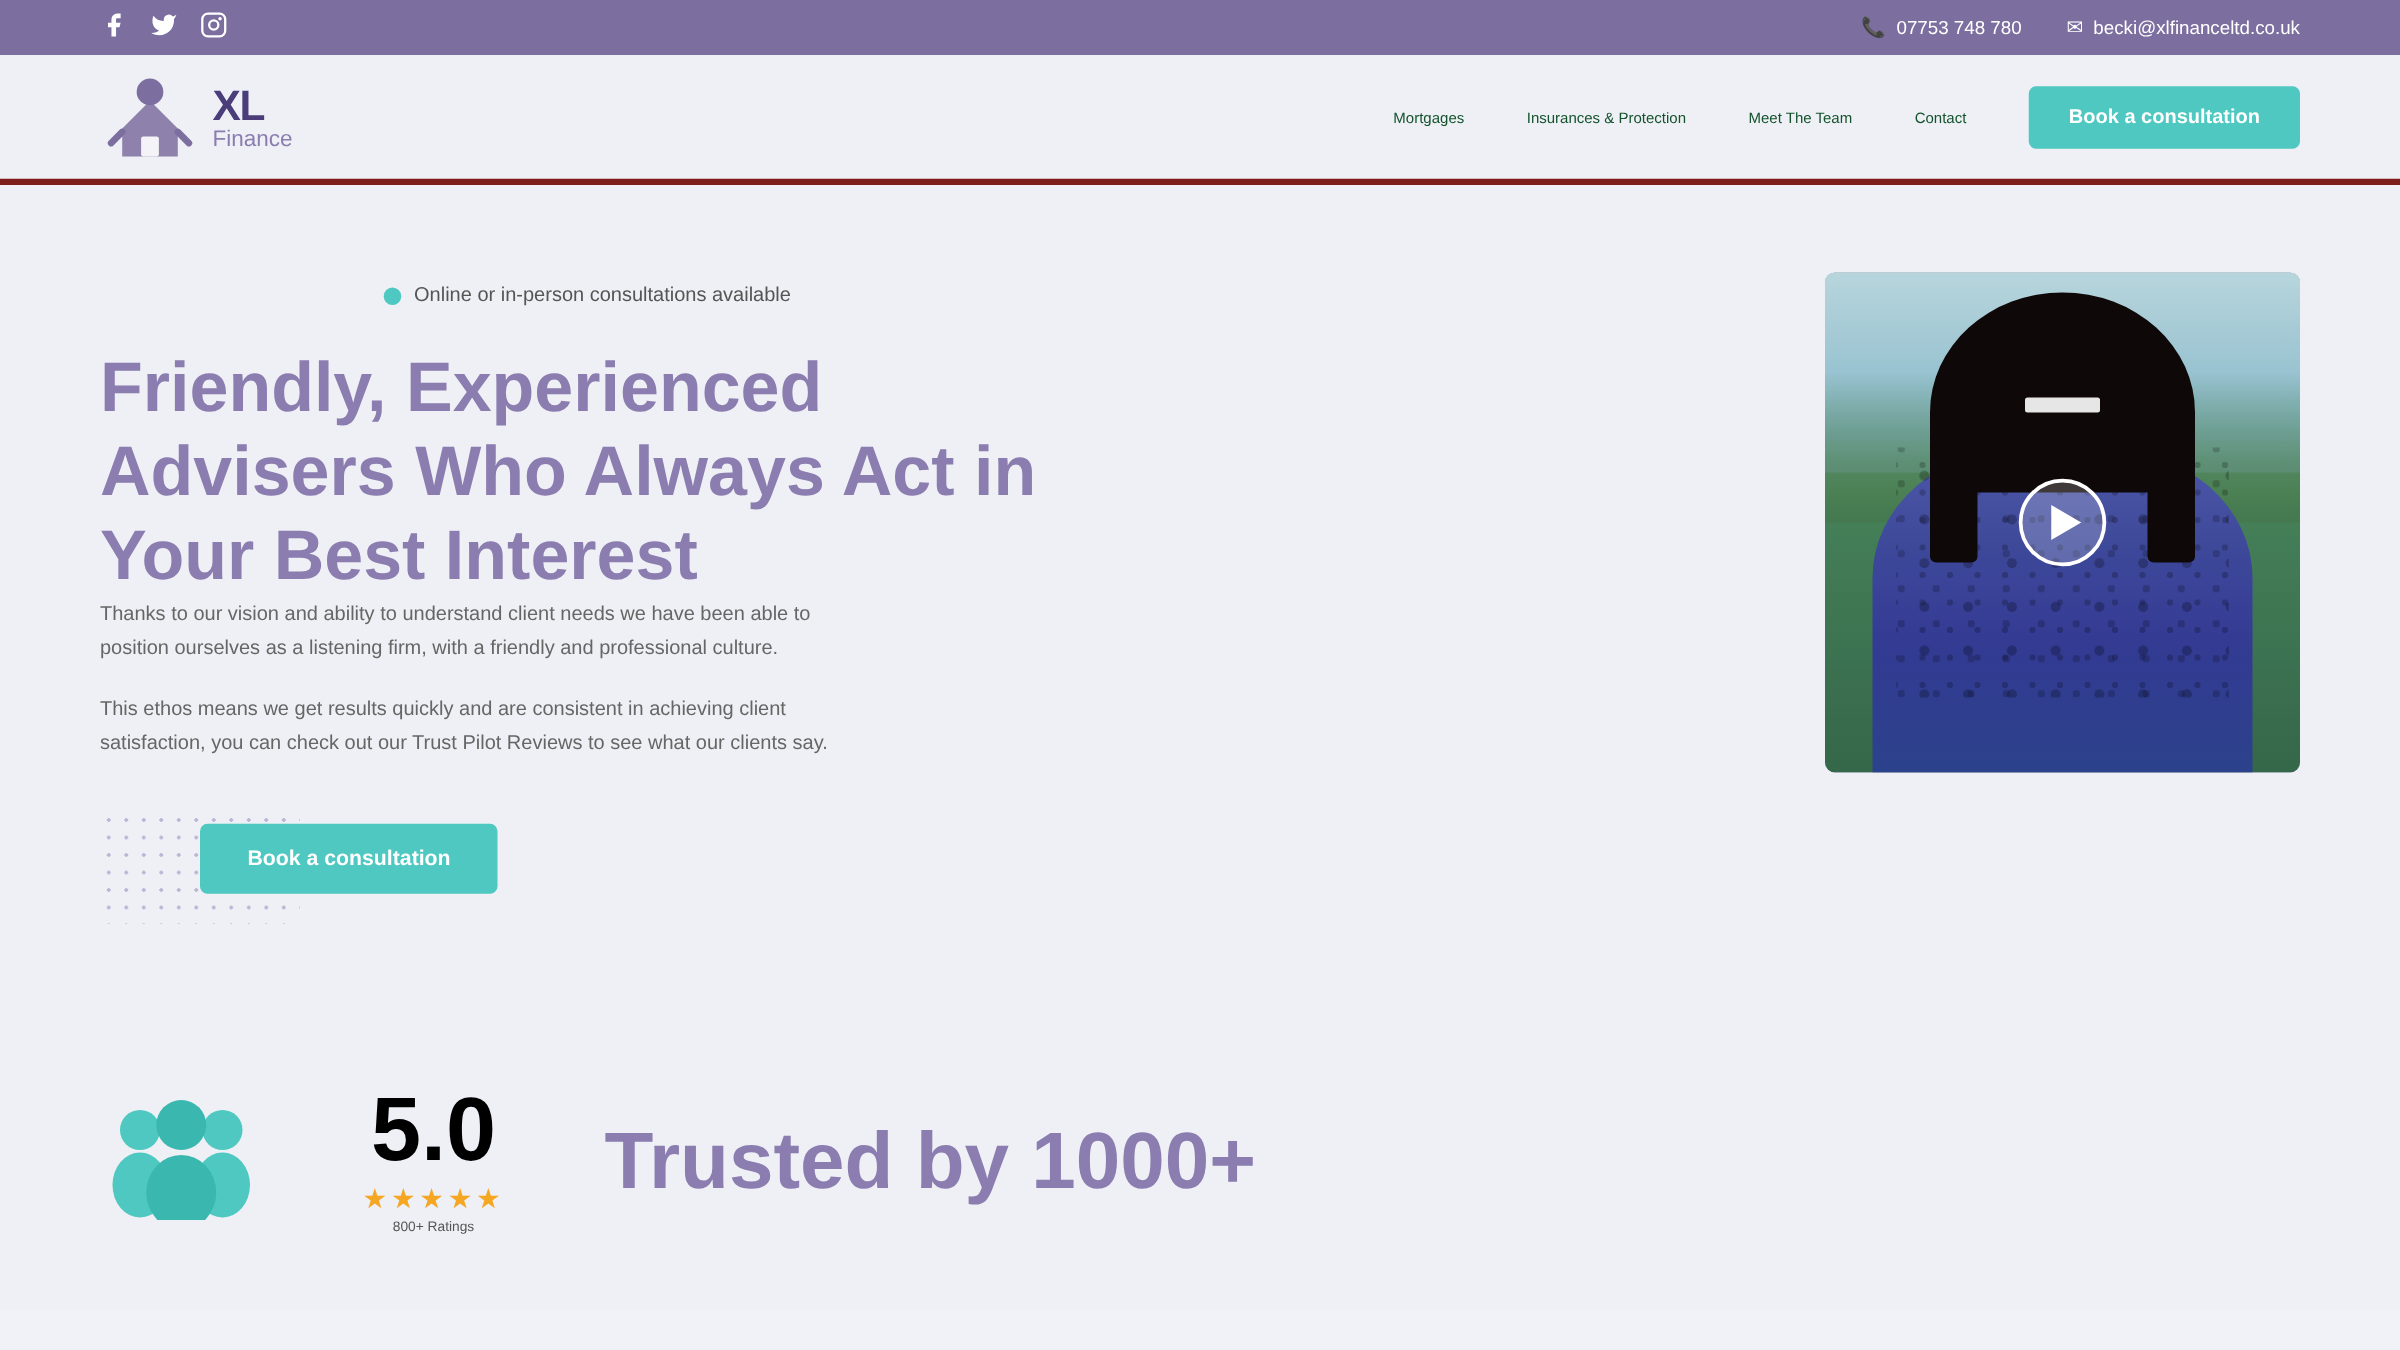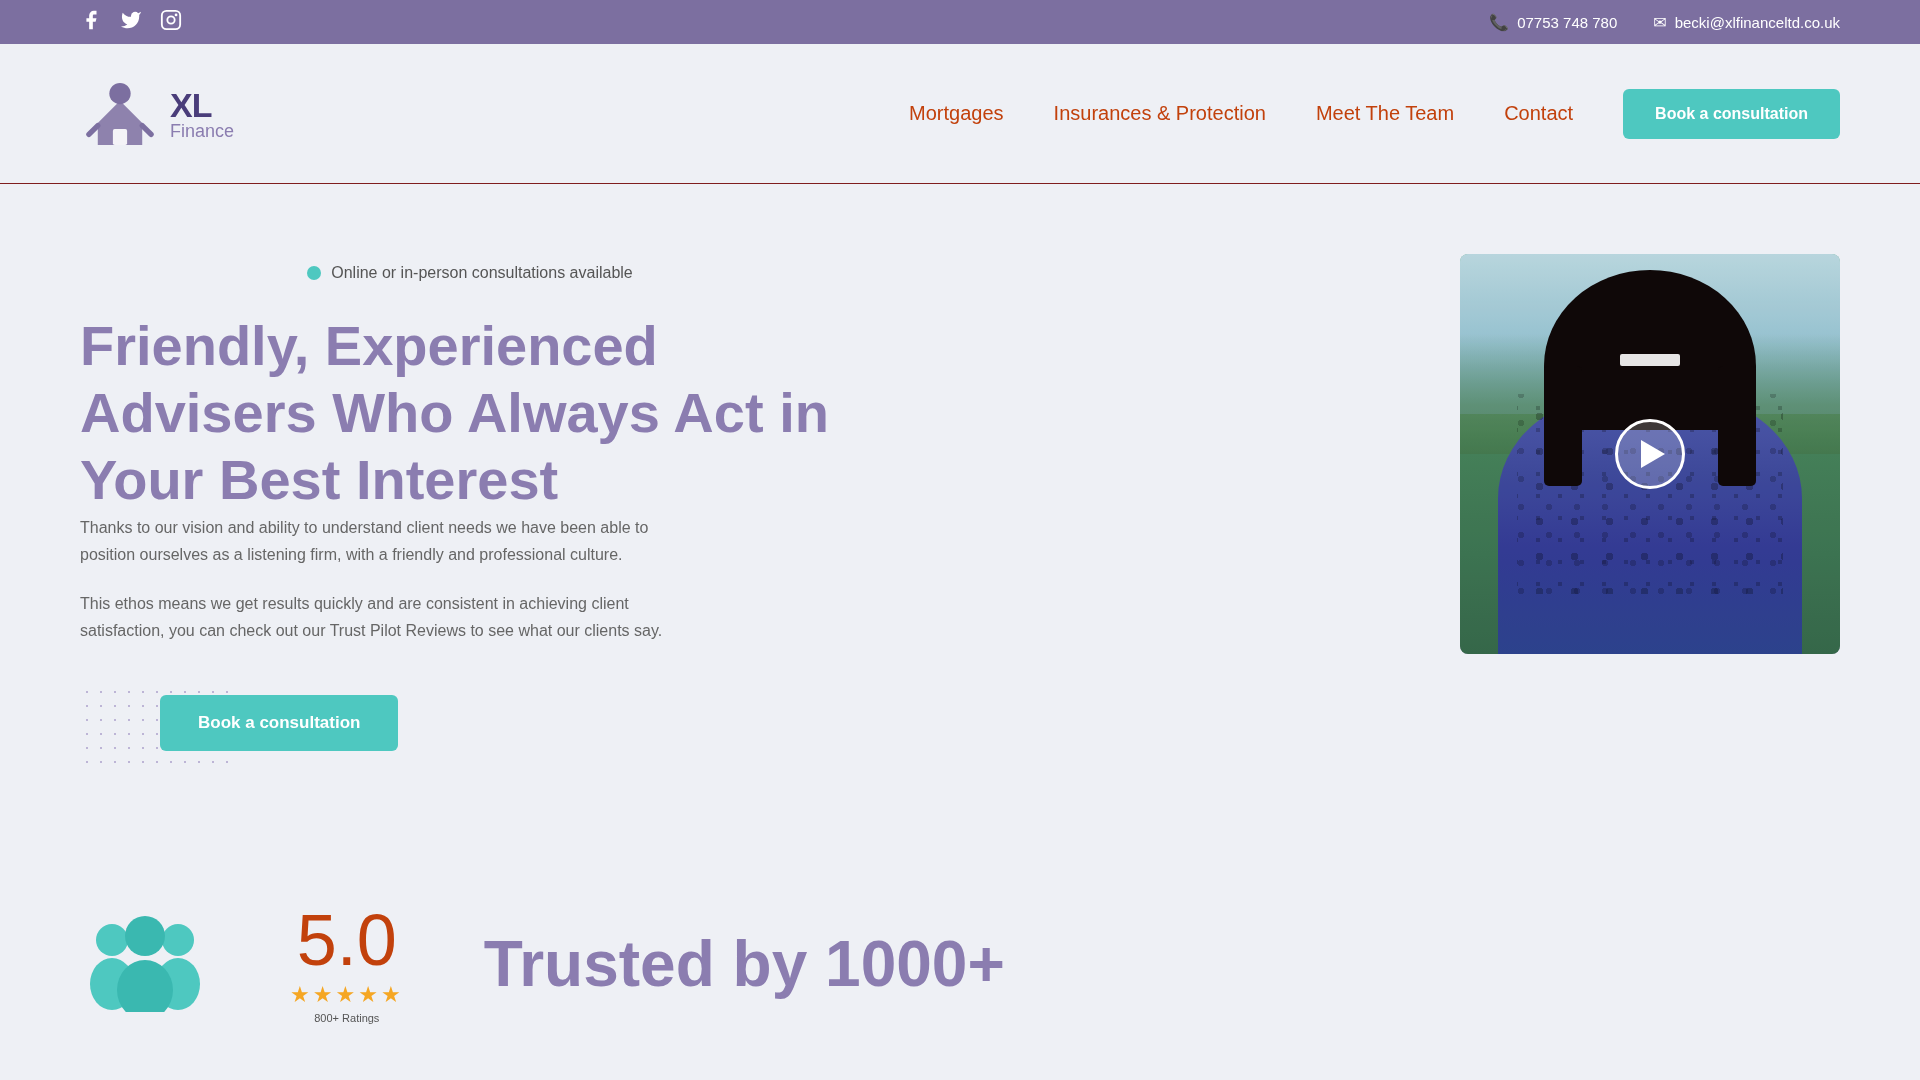--- a/index.html
+++ b/index.html
@@ -39,44 +39,44 @@
       align-items: center;
       gap: 8px;
     }
     .contact-icon {
       font-size: 16px;
     }
 
     
     .header {
       background: #eef0f5;
-      height: 140px;
+      height: 104px;
       display: flex;
       align-items: center;
       padding: 0 80px;
       justify-content: space-between;
-      border-bottom: 1px solid #7f1d1d;
+      border-bottom: 5px solid #7f1d1d;
     }
     .logo {
       display: flex;
       align-items: center;
       gap: 10px;
     }
     .logo-icon {
       width: 80px;
       height: 80px;
     }
     .nav {
       display: flex;
       align-items: center;
       gap: 50px;
     }
     .nav-item {
-      color: #c2410c;
-      font-size: 20px;
+      color: #14532d;
+      font-size: 12px;
       text-decoration: none;
       cursor: pointer;
       font-weight: 500;
     }
     .btn-consultation {
       background: #4ec8c0;
       color: white;
       border: none;
       padding: 16px 32px;
       border-radius: 6px;
@@ -219,22 +219,22 @@
       padding: 40px 80px 60px 80px;
       display: flex;
       align-items: center;
       gap: 80px;
     }
     .stat-rating {
       text-align: center;
     }
     .stat-number {
       font-size: 72px;
-      font-weight: 400;
-      color: #c2410c;
+      font-weight: 700;
+      color: #000000;
       line-height: 1;
     }
     .stat-stars {
       color: #f5a623;
       font-size: 22px;
       margin: 6px 0 4px;
       letter-spacing: 3px;
     }
     .stat-label {
       color: #555;

